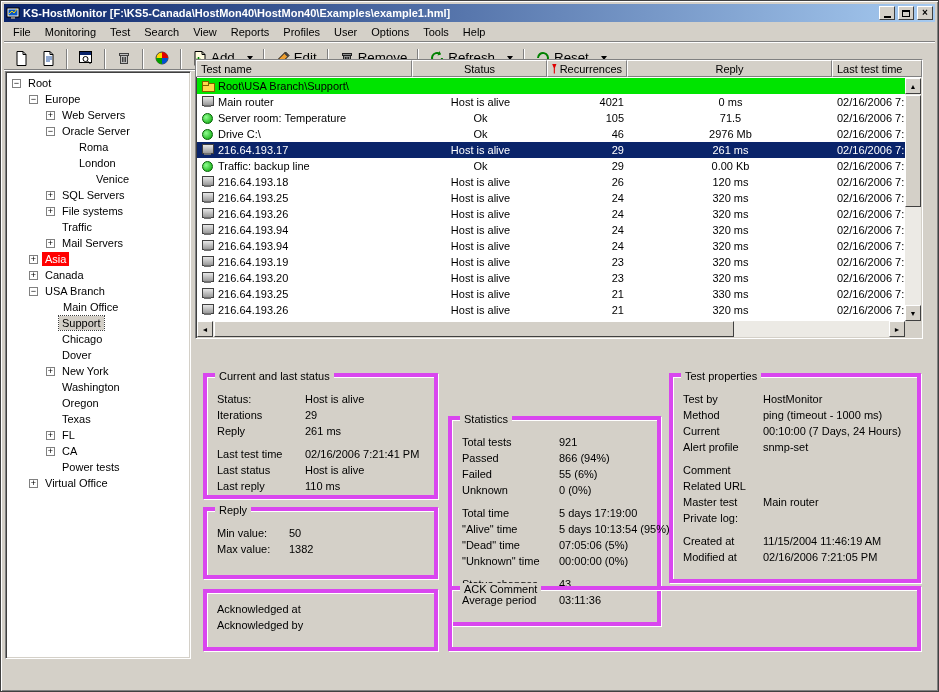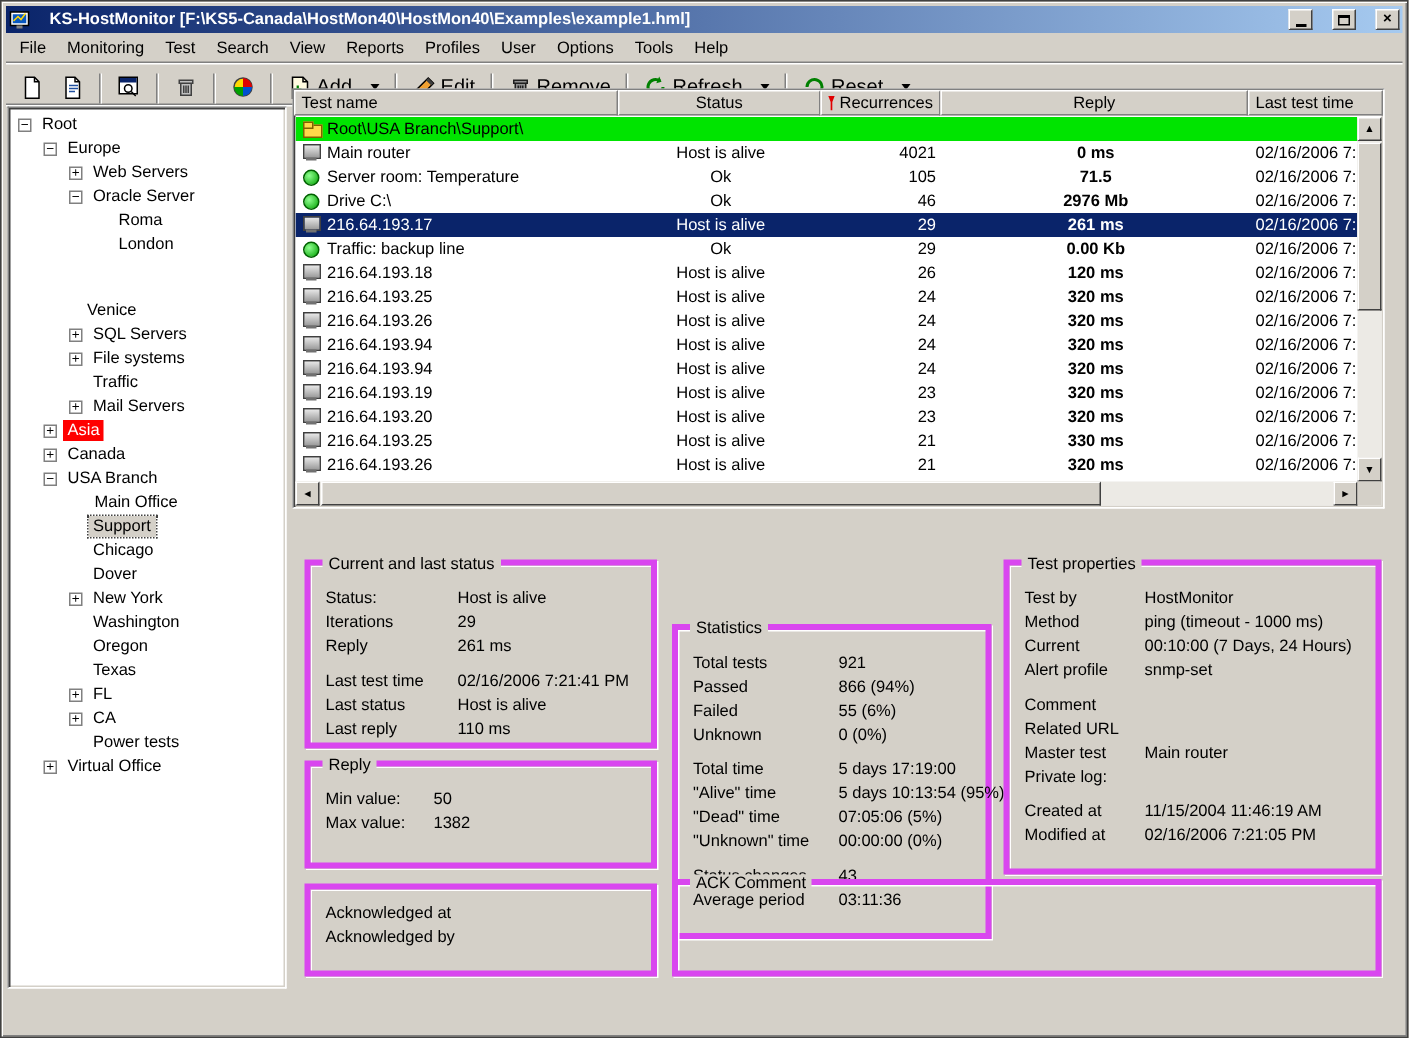--- a/index.html
+++ b/index.html
@@ -11,21 +11,21 @@
   }
   .window {
     position:absolute; inset:0; background:#d4d0c8;
     border:1px solid #404040;
     box-shadow: inset 1px 1px 0 #ffffff, inset -1px -1px 0 #808080, inset 2px 2px 0 #d4d0c8;
   }
   
   .titlebar {
     position:absolute; left:3px; right:3px; top:3px; height:18px;
     background:linear-gradient(to right,#0a246a,#a6caf0);
-    display:flex; align-items:center; gap:13px; padding:0 2px;
+    display:flex; align-items:center; gap:3px; padding:0 2px;
   }
   .titlebar .title { color:#fff; font-weight:bold; flex:1; white-space:nowrap; overflow:hidden; }
   .tb-btn {
     width:16px; height:14px; background:#d4d0c8; flex:none;
     border:1px solid; border-color:#fff #404040 #404040 #fff;
     display:flex; align-items:center; justify-content:center;
     font-size:10px; line-height:10px; font-weight:bold; cursor:default;
   }
   .glyph-min { width:7px; height:2px; background:#000; margin-top:7px; }
   .glyph-max { width:8px; height:7px; border:1px solid #000; border-top:2px solid #000; }
@@ -82,21 +82,21 @@
   .c-name  { width:216px; }
   .c-status{ width:135px; justify-content:center; text-align:center; }
   .c-recur { width:80px;  justify-content:flex-end; text-align:right; }
   .c-reply { width:205px; justify-content:center; text-align:center; }
   .c-time  { flex:1 1 auto; width:auto; }
   .tbody { position:absolute; left:1px; right:17px; top:18px; bottom:17px; overflow:hidden; background:#fff; }
   .trow { display:flex; align-items:center; height:16px; white-space:nowrap; }
   .trow .cell { flex:none; overflow:hidden; padding:0 4px; }
   .cell.c-status { text-align:center; }
   .cell.c-recur { text-align:right; }
-  .cell.c-reply { text-align:center;font-weight:bold; }
+  .cell.c-reply { text-align:center; }
   .cell.c-time { flex:1 1 auto; }
   .name-cell { display:flex; align-items:center; }
   .trow.sel { background:#0a246a; color:#fff; }
   .trow.path-row { background:#00e400; }
   
   .icon { display:inline-block; position:relative; width:13px; height:12px; margin-right:4px; flex:none; }
   .server-icon::before { content:""; position:absolute; left:1px; top:0; width:10px; height:8px;
     background:linear-gradient(#e8e8e8,#9a9a9a); border:1px solid #404040; }
   .server-icon::after { content:""; position:absolute; left:3px; top:9px; width:7px; height:2px; background:#707070; }
   .ok-icon::before { content:""; position:absolute; left:1px; top:1px; width:9px; height:9px; border-radius:50%;
@@ -314,21 +314,21 @@
         <span class="tree-label">Oracle Server</span>
       </div>
       <div class="tree-row" style="padding-left: 57px;">
         <span class="toggle-spacer"></span>
         <span class="tree-label">Roma</span>
       </div>
       <div class="tree-row" style="padding-left: 57px;">
         <span class="toggle-spacer"></span>
         <span class="tree-label">London</span>
       </div>
-      <div class="tree-row" style="padding-left: 36px; margin-top: 28px;">
+      <div class="tree-row" style="padding-left: 74px;">
         <span class="toggle-spacer"></span>
         <span class="tree-label">Venice</span>
       </div>
       <div class="tree-row" style="padding-left: 40px;">
         <span class="toggle">+</span>
         <span class="tree-label">SQL Servers</span>
       </div>
       <div class="tree-row" style="padding-left: 40px;">
         <span class="toggle">+</span>
         <span class="tree-label">File systems</span>

